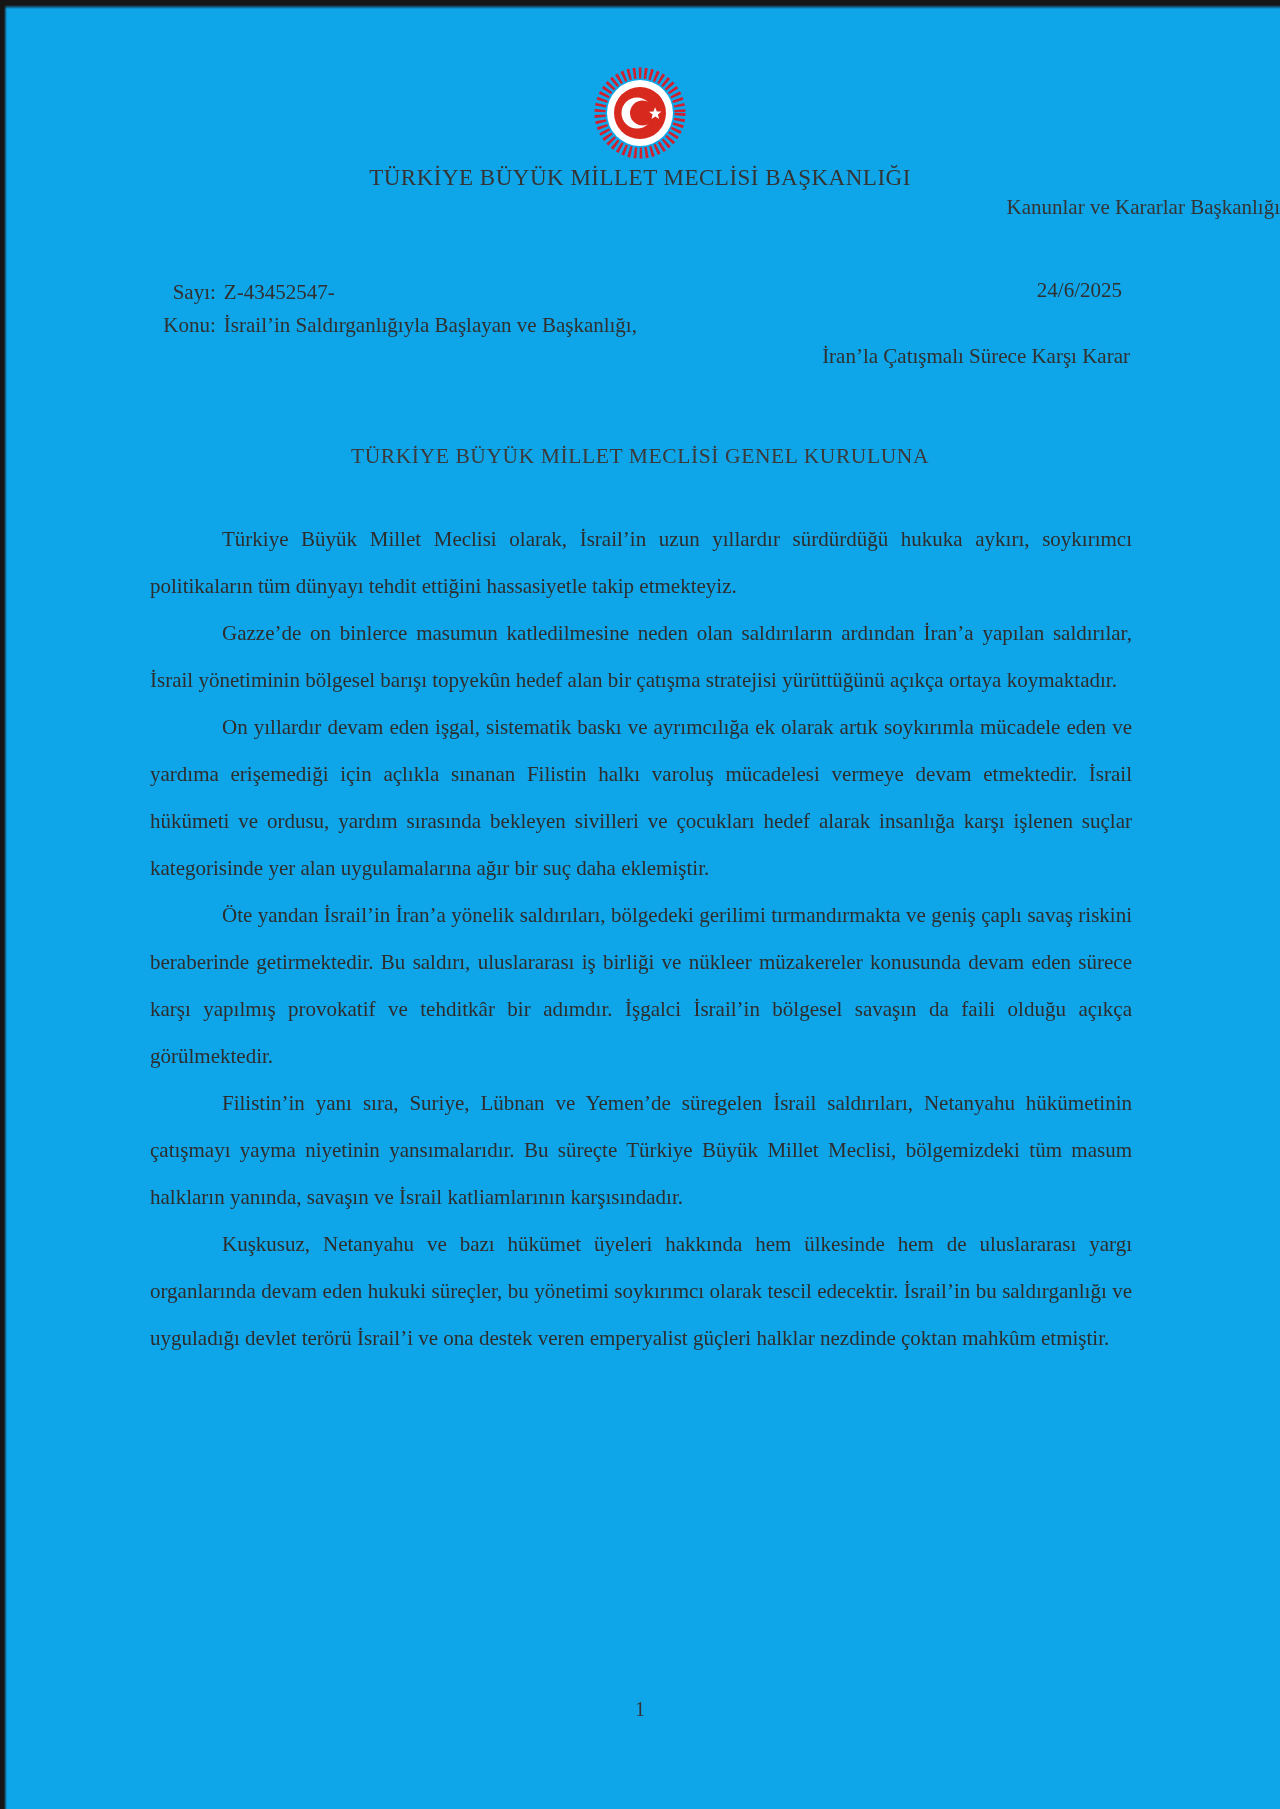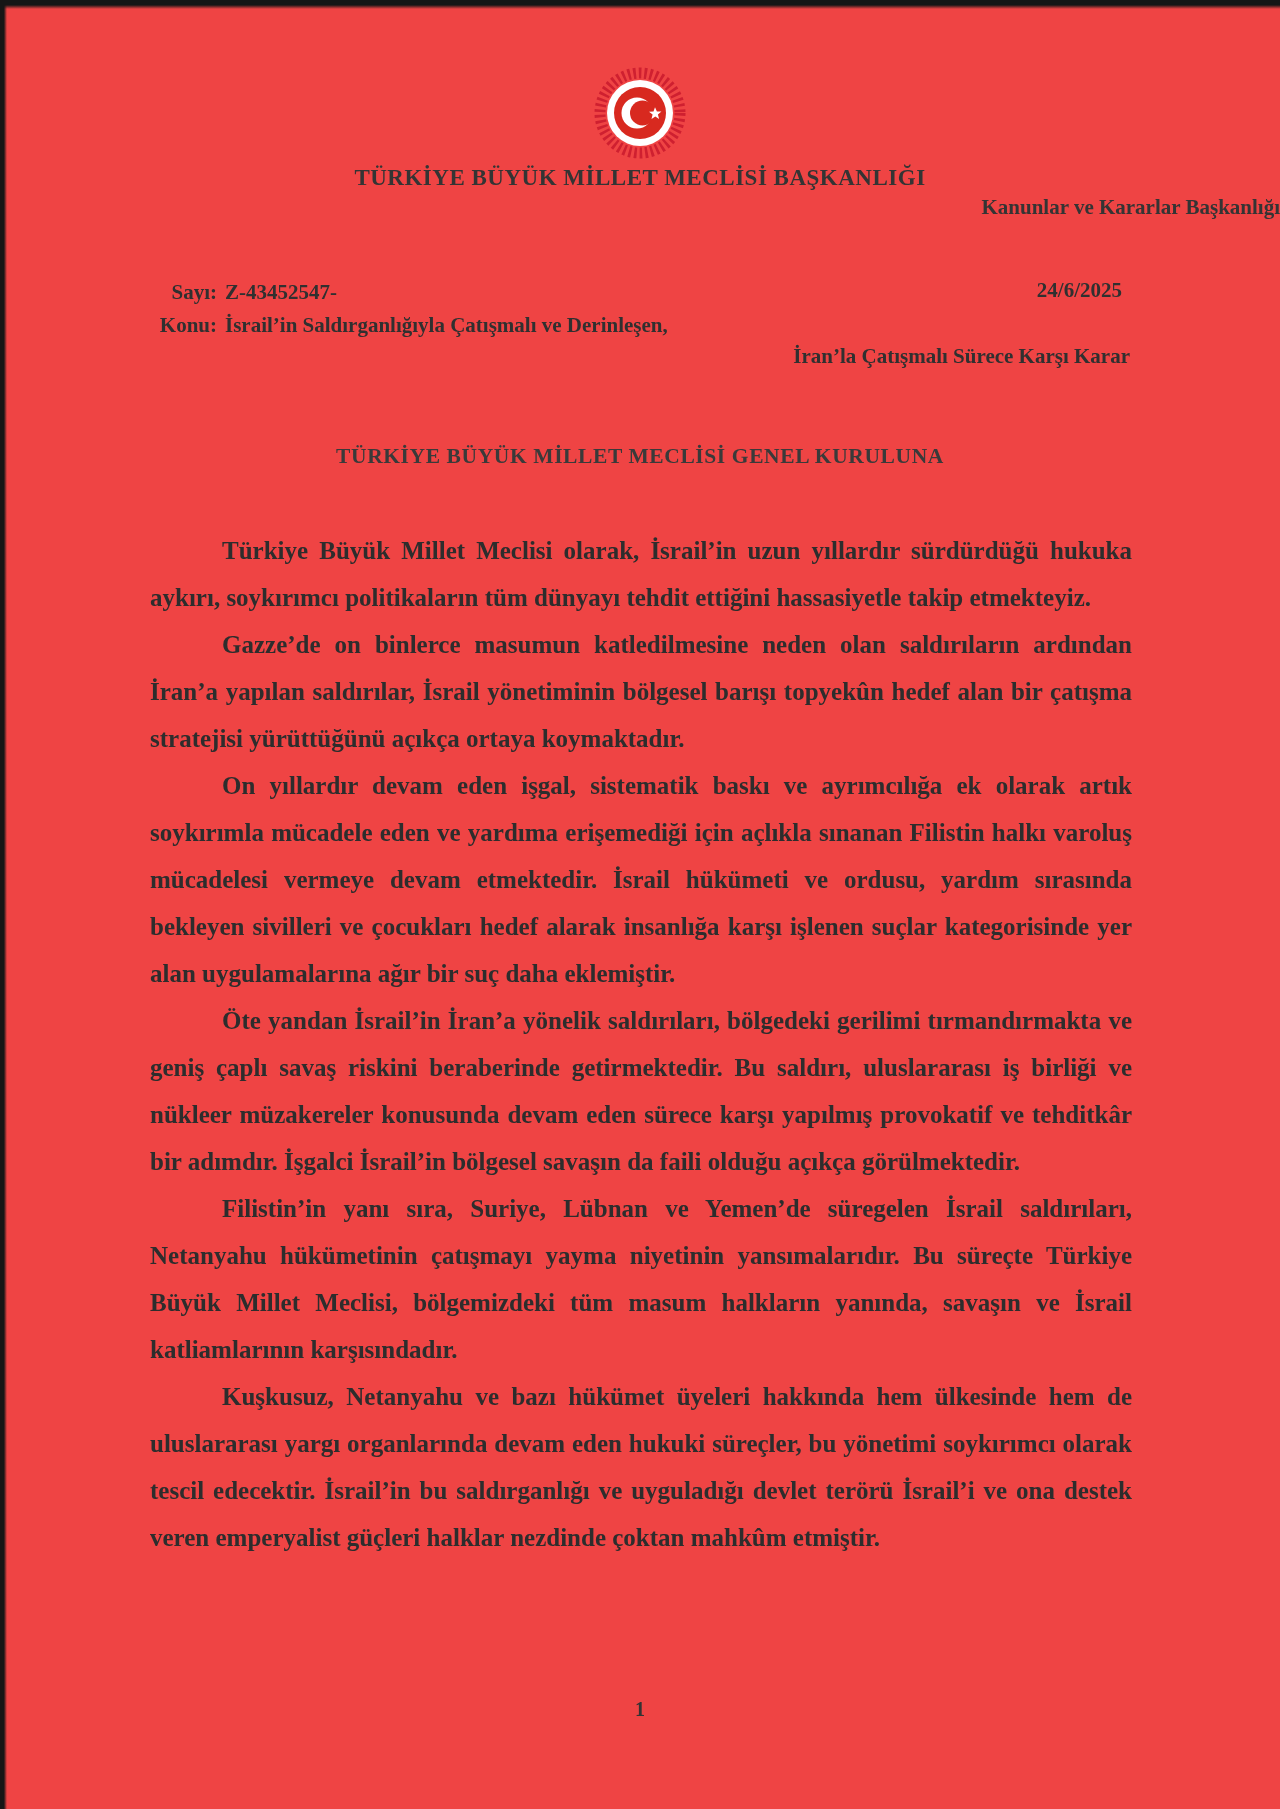--- a/index.html
+++ b/index.html
@@ -15,23 +15,22 @@
     background:linear-gradient(180deg,#161616 55%,rgba(22,22,22,0));
     z-index:5;
   }
   .scan-edge-left{
     position:absolute;top:0;left:0;width:7px;height:1809px;
     background:linear-gradient(90deg,#161616 55%,rgba(22,22,22,0));
     z-index:5;
   }
   .page{
     position:absolute;inset:0;
-    background:#ef4444;
+    background:#0ea5e9;
     color:#2b2b2b;
-    font-weight:bold;
   }
   .emblem-wrap{
     position:absolute;top:66px;left:0;width:100%;
     display:flex;justify-content:center;
   }
   .header-block{
     position:absolute;top:163px;left:0;width:100%;
     text-align:center;
     color:#343434;
   }
@@ -55,22 +54,22 @@
     position:absolute;top:278px;right:158px;
     font-size:21px;color:#303030;
   }
   .doc-title{
     position:absolute;top:444px;left:0;width:100%;
     text-align:center;
     font-size:21.5px;letter-spacing:0.6px;
     color:#3a3a3a;
   }
   .body-text{
-    position:absolute;top:527px;left:150px;right:148px;
-    font-size:25px;
+    position:absolute;top:516px;left:150px;right:148px;
+    font-size:21px;
     color:#2d2d2d;
     text-align:justify;
   }
   .body-text p{
     margin:0;
     text-indent:72px;
     line-height:47px;
   }
   .page-number{
     position:absolute;bottom:88px;left:0;width:100%;
@@ -110,21 +109,21 @@
 
   <div class="meta-block">
     <div class="meta-row">
       <span class="meta-label">Sayı</span>
       <span class="meta-colon">:</span>
       <span>Z-43452547-</span>
     </div>
     <div class="meta-row">
       <span class="meta-label">Konu</span>
       <span class="meta-colon">:</span>
-      <span class="konu-value">İsrail’in Saldırganlığıyla Çatışmalı ve Derinleşen,</span>
+      <span class="konu-value">İsrail’in Saldırganlığıyla Başlayan ve Başkanlığı,</span>
     </div>
     <div class="konu-line2">İran’la Çatışmalı Sürece Karşı Karar</div>
   </div>
 
   <div class="date">24/6/2025</div>
 
   <div class="doc-title">TÜRKİYE BÜYÜK MİLLET MECLİSİ GENEL KURULUNA</div>
 
   <div class="body-text">
     <p>Türkiye Büyük Millet Meclisi olarak, İsrail’in uzun yıllardır sürdürdüğü hukuka aykırı, soykırımcı politikaların tüm dünyayı tehdit ettiğini hassasiyetle takip etmekteyiz.</p>

